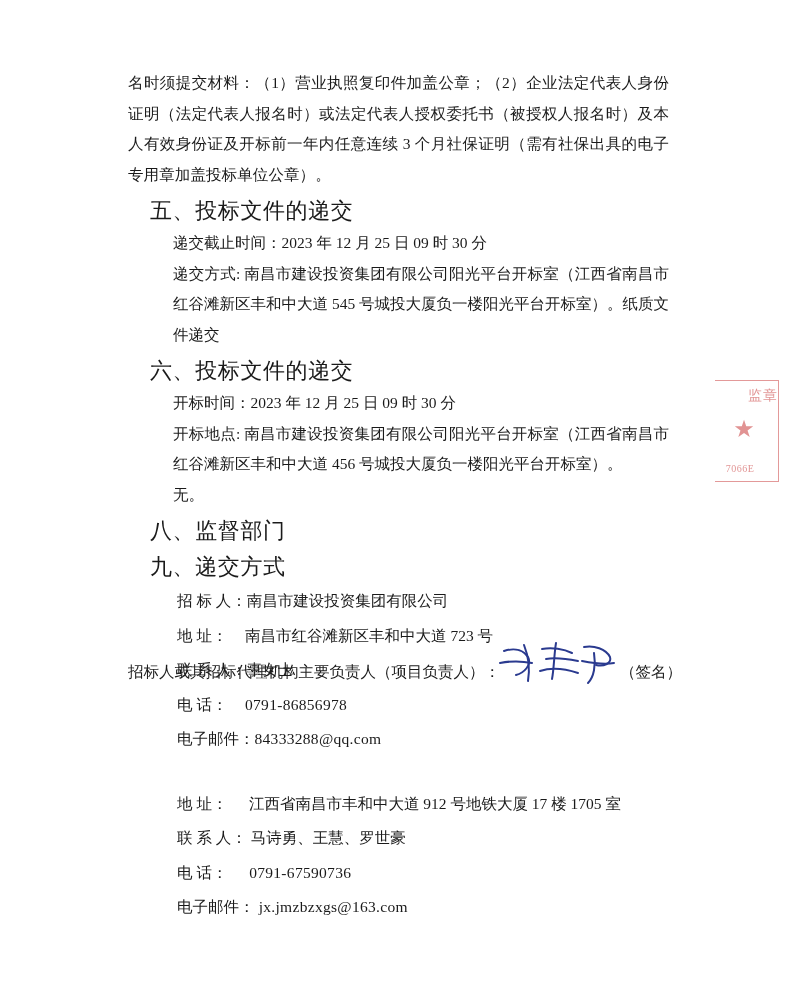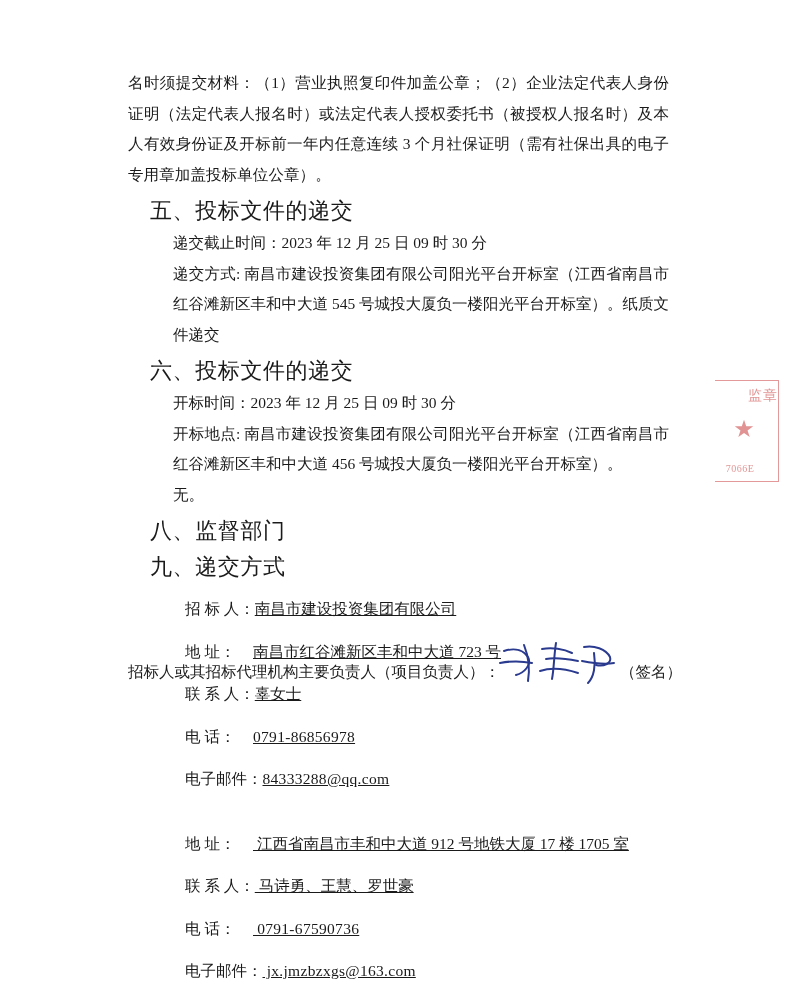--- a/index.html
+++ b/index.html
@@ -46,23 +46,22 @@
     text-align: justify;
     text-justify: inter-ideograph;
   }
   .body-line.indent2 {
     padding-left: 45px;
   }
   .contact-row {
     font-size: 15.5px;
     line-height: 30.5px;
     padding-left: 45px;
-    margin: 12px;
+    margin: 4px;
     white-space: nowrap;
-    text-decoration: underline;
   }
   .contact-label {
     display: inline-block;
     min-width: 68px;
   }
   .mono {
     font-family: "Liberation Serif", "DejaVu Serif", serif;
     letter-spacing: 0.3px;
   }
   .agency-block {

